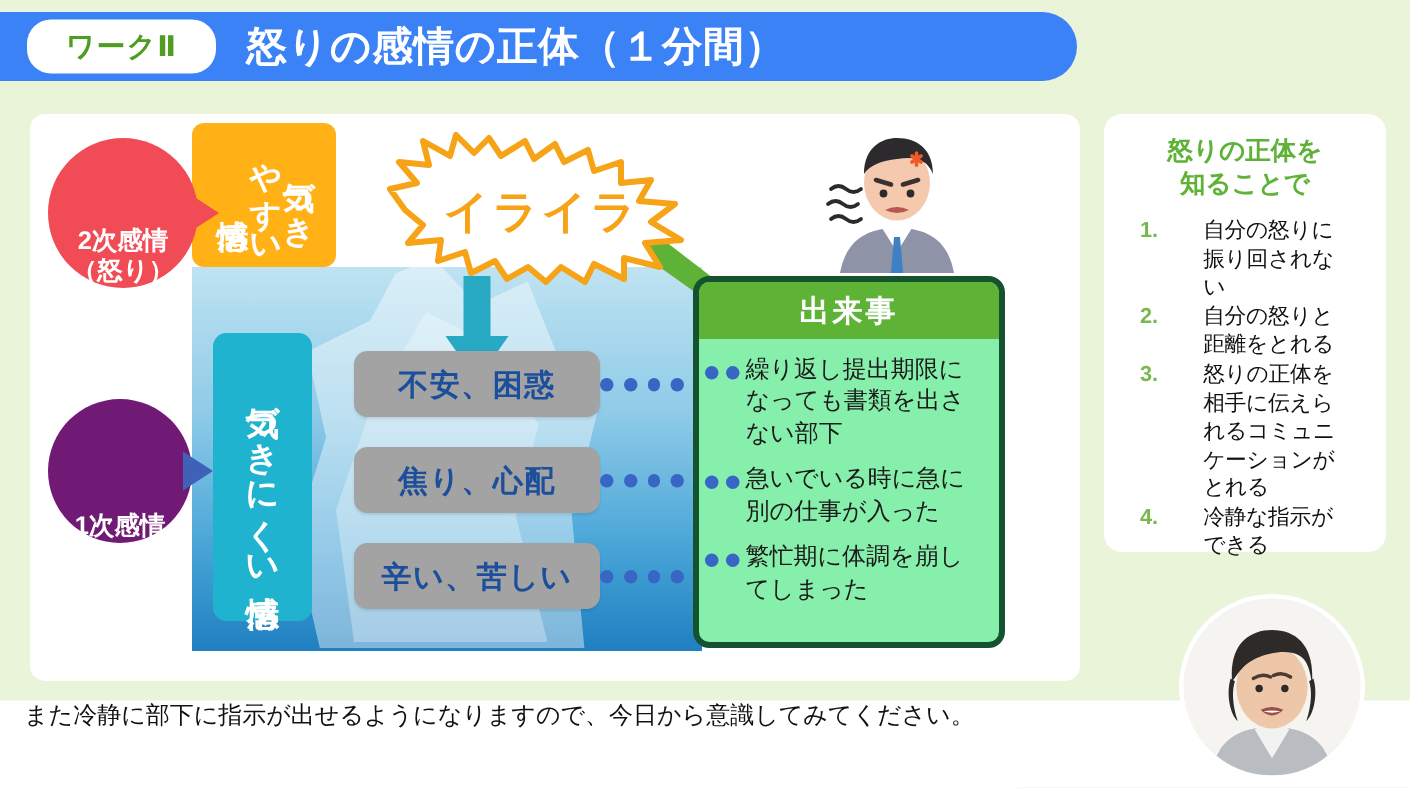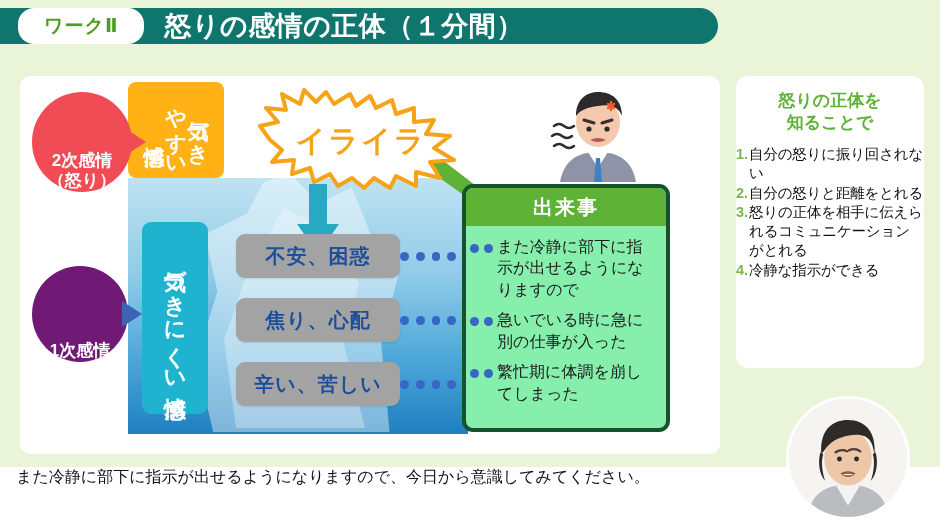--- a/index.html
+++ b/index.html
@@ -6,22 +6,22 @@
   html, body {
     width: 940px; height: 525px;
     font-family: "Liberation Sans", "DejaVu Sans", sans-serif;
     overflow: hidden;
   }
   body { background: #eaf4d8; position: relative; }
 
   
   .header {
     position: absolute; left: 0; top: 8px;
-    width: 718px; height: 36px;
-    background: #0f766e;
+    width: 718px; height: 46px;
+    background: #3b82f6;
     border-radius: 0 24px 24px 0;
     display: flex; align-items: center;
   }
   .work-pill {
     margin-left: 18px;
     background: #ffffff;
     color: #4e9c22;
     font-size: 19px; font-weight: bold;
     padding: 5px 26px;
     border-radius: 16px;
@@ -216,35 +216,35 @@
   
   .man { position: absolute; left: 544px; top: 82px; width: 108px; height: 112px; z-index: 11; }
   .man svg { width:100%; height:100%; display:block; }
 
   
   .side-card {
     position: absolute; left: 736px; top: 76px;
     width: 188px; height: 292px;
     background: #ffffff;
     border-radius: 12px;
-    padding: 14px 0;
+    padding: 14px 24px;
   }
   .side-title {
     color: #5eb236; font-size: 17px; font-weight: bold;
     text-align: center; line-height: 1.32;
     margin-bottom: 10px;
   }
   .side-list { list-style: none; }
   .side-li {
     display: flex; align-items: flex-start;
     font-size: 14.5px; line-height: 1.3; color: #111111;
     margin-bottom: 1px;
   }
   .side-num { color: #7ab84e; font-weight: bold; flex: 0 0 auto; margin-right: 1px; }
-  .side-txt { letter-spacing: -0.2px; }
+  .side-txt { letter-spacing: -0.2px; margin-left: 29px; }
 
   
   .presenter {
     position: absolute; left: 786px; top: 396px;
     width: 124px; height: 124px;
     border-radius: 50%;
     background: #f4f4f2;
     overflow: hidden;
     z-index: 20;
     border: 3px solid #ffffff;
@@ -372,21 +372,21 @@
 </div>
 
 <div class="event-card">
   <div class="event-head">出来事</div>
   <div class="event-body">
     <div class="event-item">
       <span class="ev-dots">
           <span></span>
           <span></span>
         </span>
-      <span class="ev-text">また冷静に部下に指示が出せるようになりますので</span>
+      <span class="ev-text">繰り返し提出期限になっても書類を出さない部下</span>
     </div>
     <div class="event-item">
       <span class="ev-dots">
           <span></span>
           <span></span>
         </span>
       <span class="ev-text">急いでいる時に急に別の仕事が入った</span>
     </div>
     <div class="event-item">
       <span class="ev-dots">

